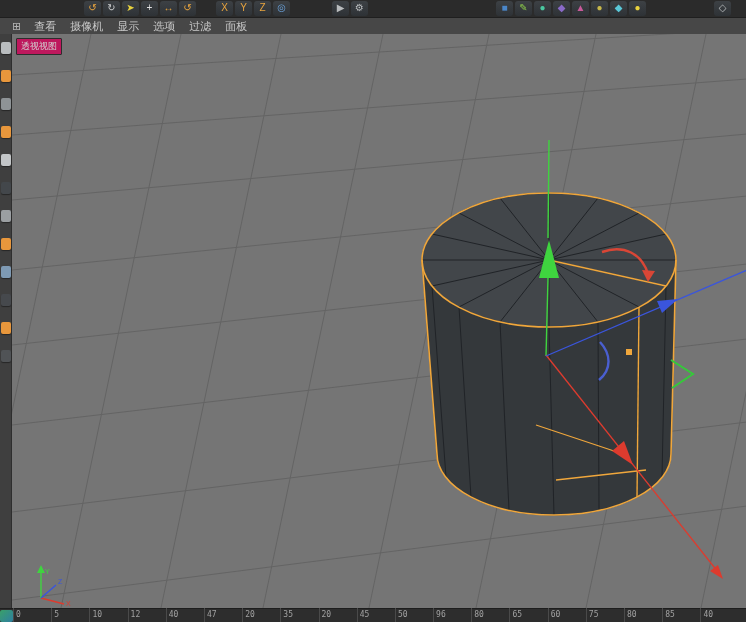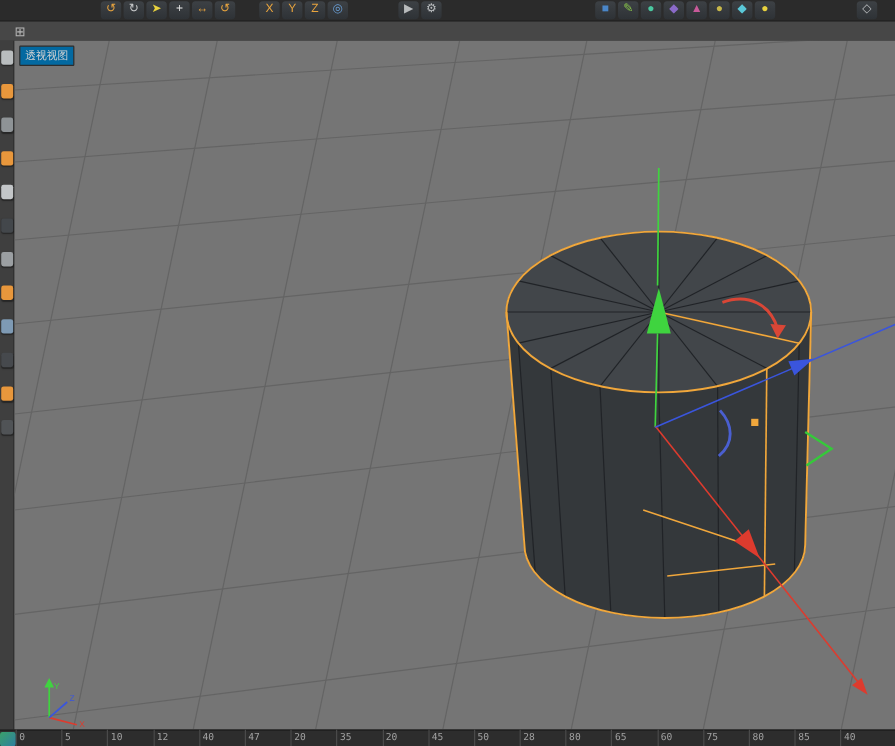--- a/index.html
+++ b/index.html
@@ -16,21 +16,21 @@
   .panel-icon{color:#b5b5b5;font-size:11px;margin-right:6px;}
   .menu-item{padding:0 7px;line-height:16px;white-space:nowrap;}
 
   
   .main{flex:1 1 auto;display:flex;min-height:0;}
   .left-toolbar{flex:0 0 12px;background:#3f3f3f;border-right:1px solid #2e2e2e;display:flex;flex-direction:column;align-items:center;padding-top:8px;}
   .side-icon{width:10px;height:12px;border-radius:2px;margin-bottom:16px;box-shadow:0 1px 1px rgba(0,0,0,.4);}
 
   .viewport{position:relative;flex:1 1 auto;background:var(--viewport-bg,#757575);overflow:hidden;}
   .viewport svg{position:absolute;left:0;top:0;}
-  .viewport-label{position:absolute;left:4px;top:4px;background:#0369a1;border:1px solid #2d2d2d;color:#d2d2d2;font-size:9px;padding:1px 4px;border-radius:1px;z-index:5;}
+  .viewport-label{position:absolute;left:4px;top:4px;background:#be185d;border:1px solid #2d2d2d;color:#d2d2d2;font-size:9px;padding:1px 4px;border-radius:1px;z-index:5;}
 
   
   .ruler{height:14px;flex:0 0 14px;background:#2d2d2d;border-top:1px solid #1e1e1e;position:relative;display:flex;align-items:flex-end;padding-left:13px;color:#a2a2a2;font-size:8px;font-family:"DejaVu Sans Mono","Liberation Mono",monospace;}
   .tick{width:38.2px;flex:0 0 38.2px;border-left:1px solid #4a4a4a;padding-left:2px;line-height:13px;height:14px;}
   .frame-marker{position:absolute;left:0;top:1px;width:13px;height:12px;border-radius:2px;background:linear-gradient(135deg,#3aa06a,#2e7fa0);}
 </style>
 </head>
 <body>
 
 <div id="app">
@@ -55,20 +55,29 @@
       <span class="tool-icon" style="color: rgb(138, 106, 200);">◆</span>
       <span class="tool-icon" style="color: rgb(200, 90, 154);">▲</span>
       <span class="tool-icon" style="color: rgb(200, 184, 74);">●</span>
       <span class="tool-icon" style="color: rgb(90, 200, 216);">◆</span>
       <span class="tool-icon" style="color: rgb(232, 210, 62);">●</span>
       <span class="tool-icon" style="color: rgb(184, 187, 189); margin-left: 66px;">◇</span>
     </div>
 
   <div class="menubar">
     <span class="panel-icon">⊞</span>
+    <span style="display:flex">
+
+    <span class="menu-item">查看</span>
+        <span class="menu-item">摄像机</span>
+        <span class="menu-item">显示</span>
+        <span class="menu-item">选项</span>
+        <span class="menu-item">过滤</span>
+        <span class="menu-item">面板</span>
+      </span>
   </div>
 
   <div class="main">
 
     <div class="left-toolbar">
 
     <span class="side-icon" style="background: rgb(185, 189, 191);"></span>
         <span class="side-icon" style="background: rgb(232, 151, 60);"></span>
         <span class="side-icon" style="background: rgb(142, 147, 150);"></span>
         <span class="side-icon" style="background: rgb(232, 151, 60);"></span>
@@ -192,21 +201,21 @@
         <span class="tick">5</span>
         <span class="tick">10</span>
         <span class="tick">12</span>
         <span class="tick">40</span>
         <span class="tick">47</span>
         <span class="tick">20</span>
         <span class="tick">35</span>
         <span class="tick">20</span>
         <span class="tick">45</span>
         <span class="tick">50</span>
-        <span class="tick">28</span>
+        <span class="tick">96</span>
         <span class="tick">80</span>
         <span class="tick">65</span>
         <span class="tick">60</span>
         <span class="tick">75</span>
         <span class="tick">80</span>
         <span class="tick">85</span>
         <span class="tick">40</span>
       </span>
   </div>
 

